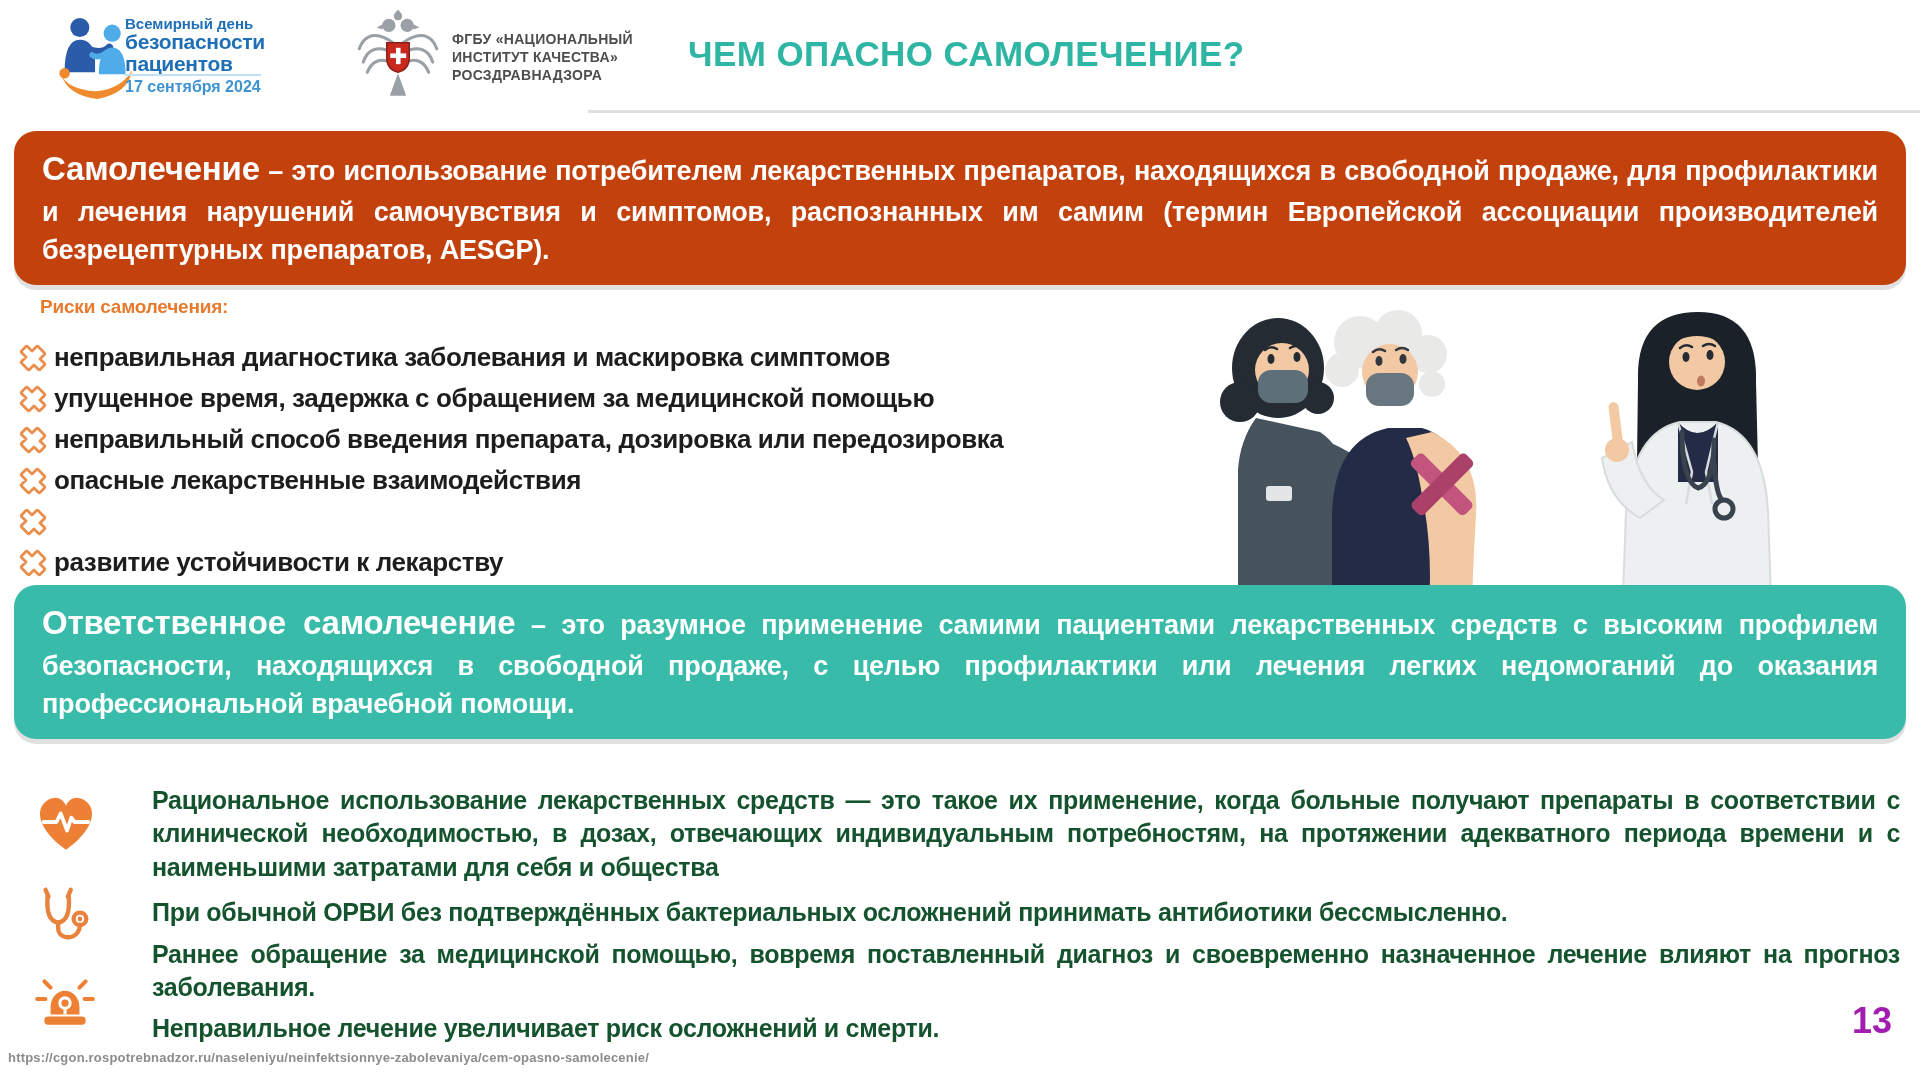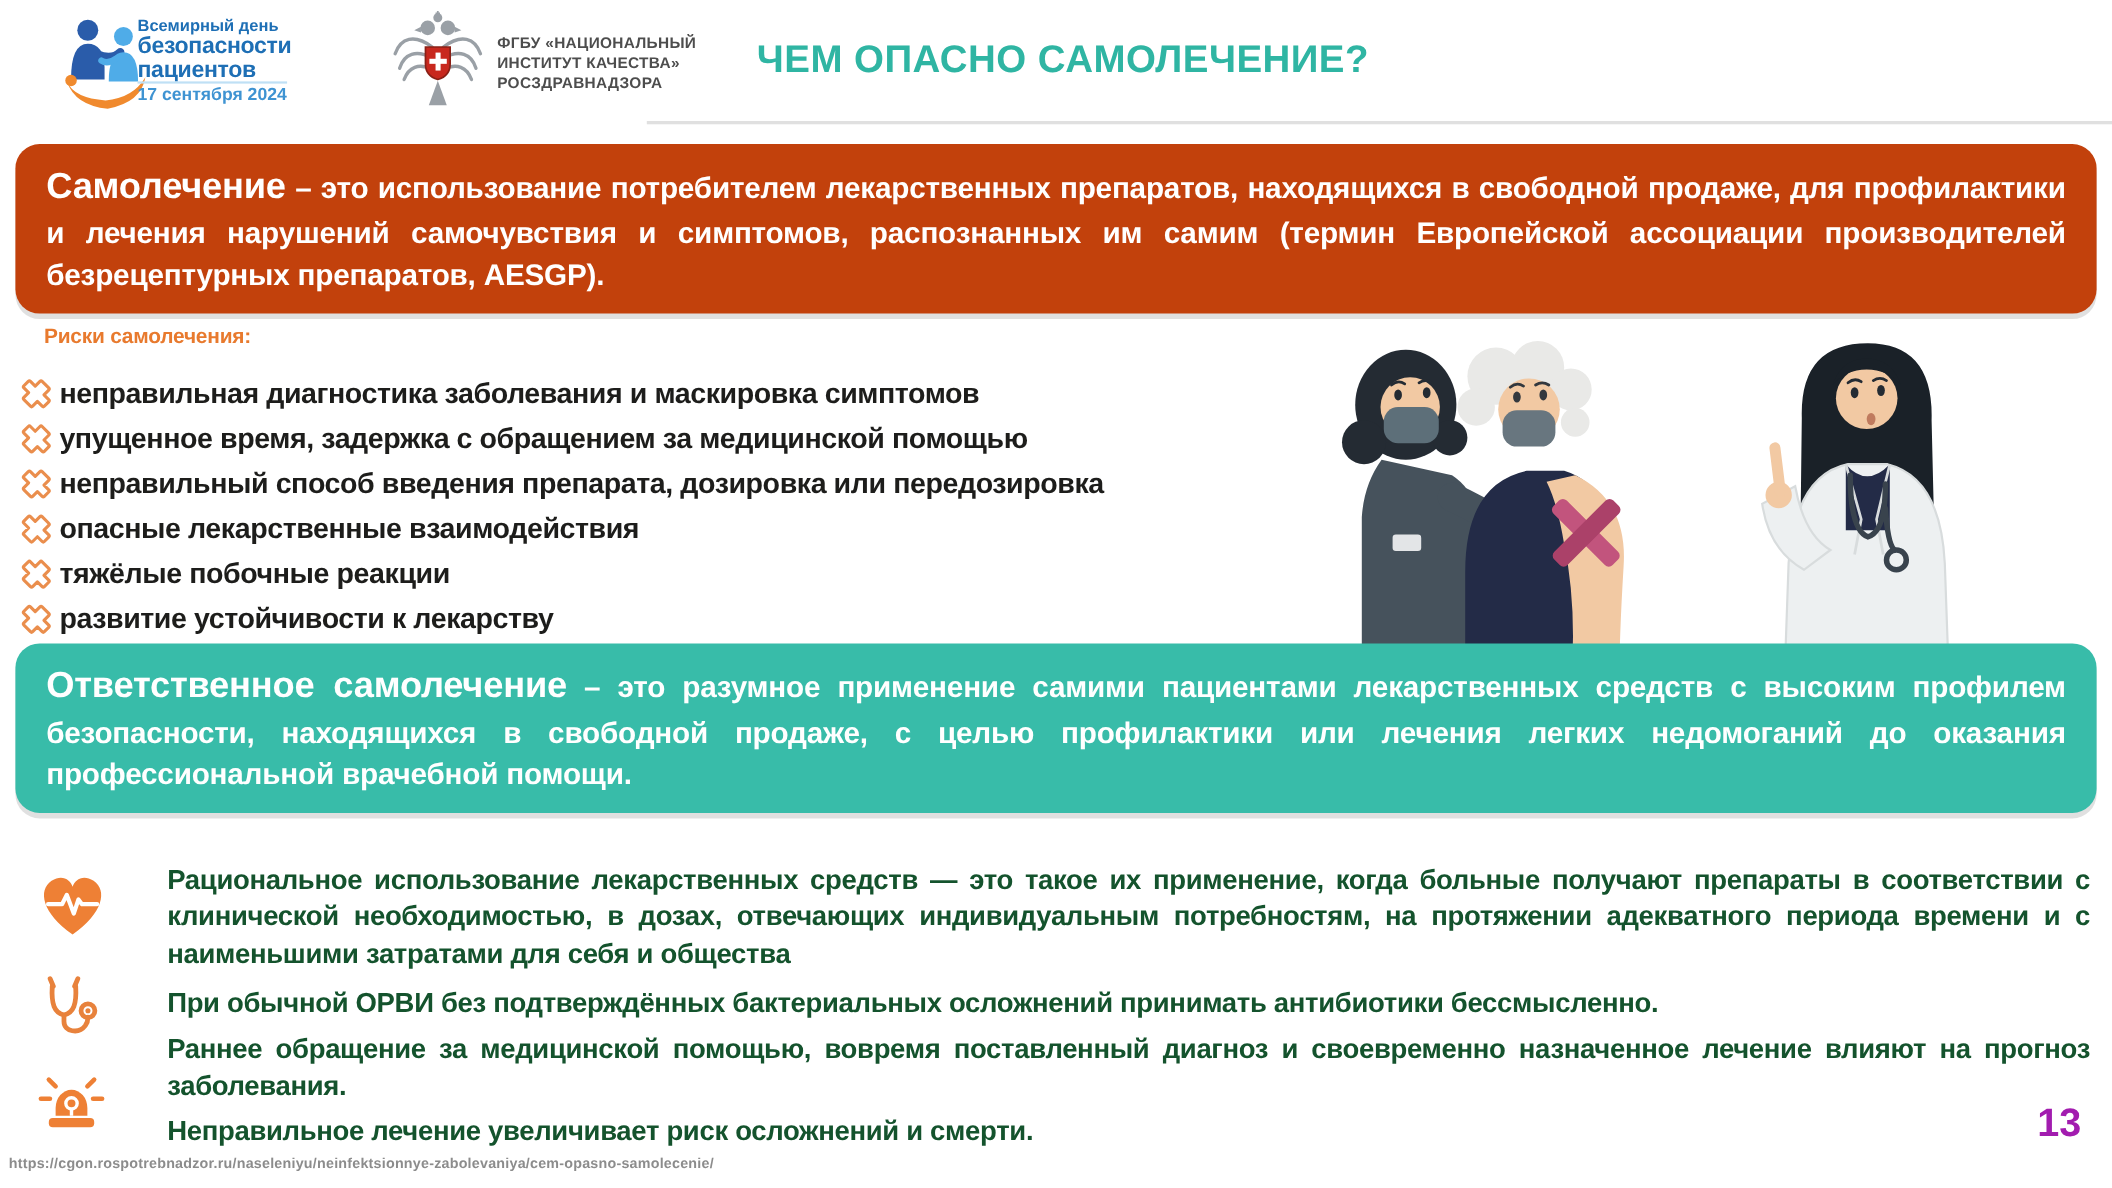--- a/index.html
+++ b/index.html
@@ -141,21 +141,20 @@
     <div class="risk-row">
       <svg class="x-icon" width="30" height="30">
           <use href="#xmark"></use>
         </svg>
       <span class="risk-label">опасные лекарственные взаимодействия</span>
     </div>
     <div class="risk-row">
       <svg class="x-icon" width="30" height="30">
           <use href="#xmark"></use>
         </svg>
-      <span class="risk-label">тяжёлые побочные реакции</span>
     </div>
     <div class="risk-row">
       <svg class="x-icon" width="30" height="30">
           <use href="#xmark"></use>
         </svg>
       <span class="risk-label">развитие устойчивости к лекарству</span>
     </div>
   </div>
 
   <svg class="illustration" viewBox="0 0 640 335">

